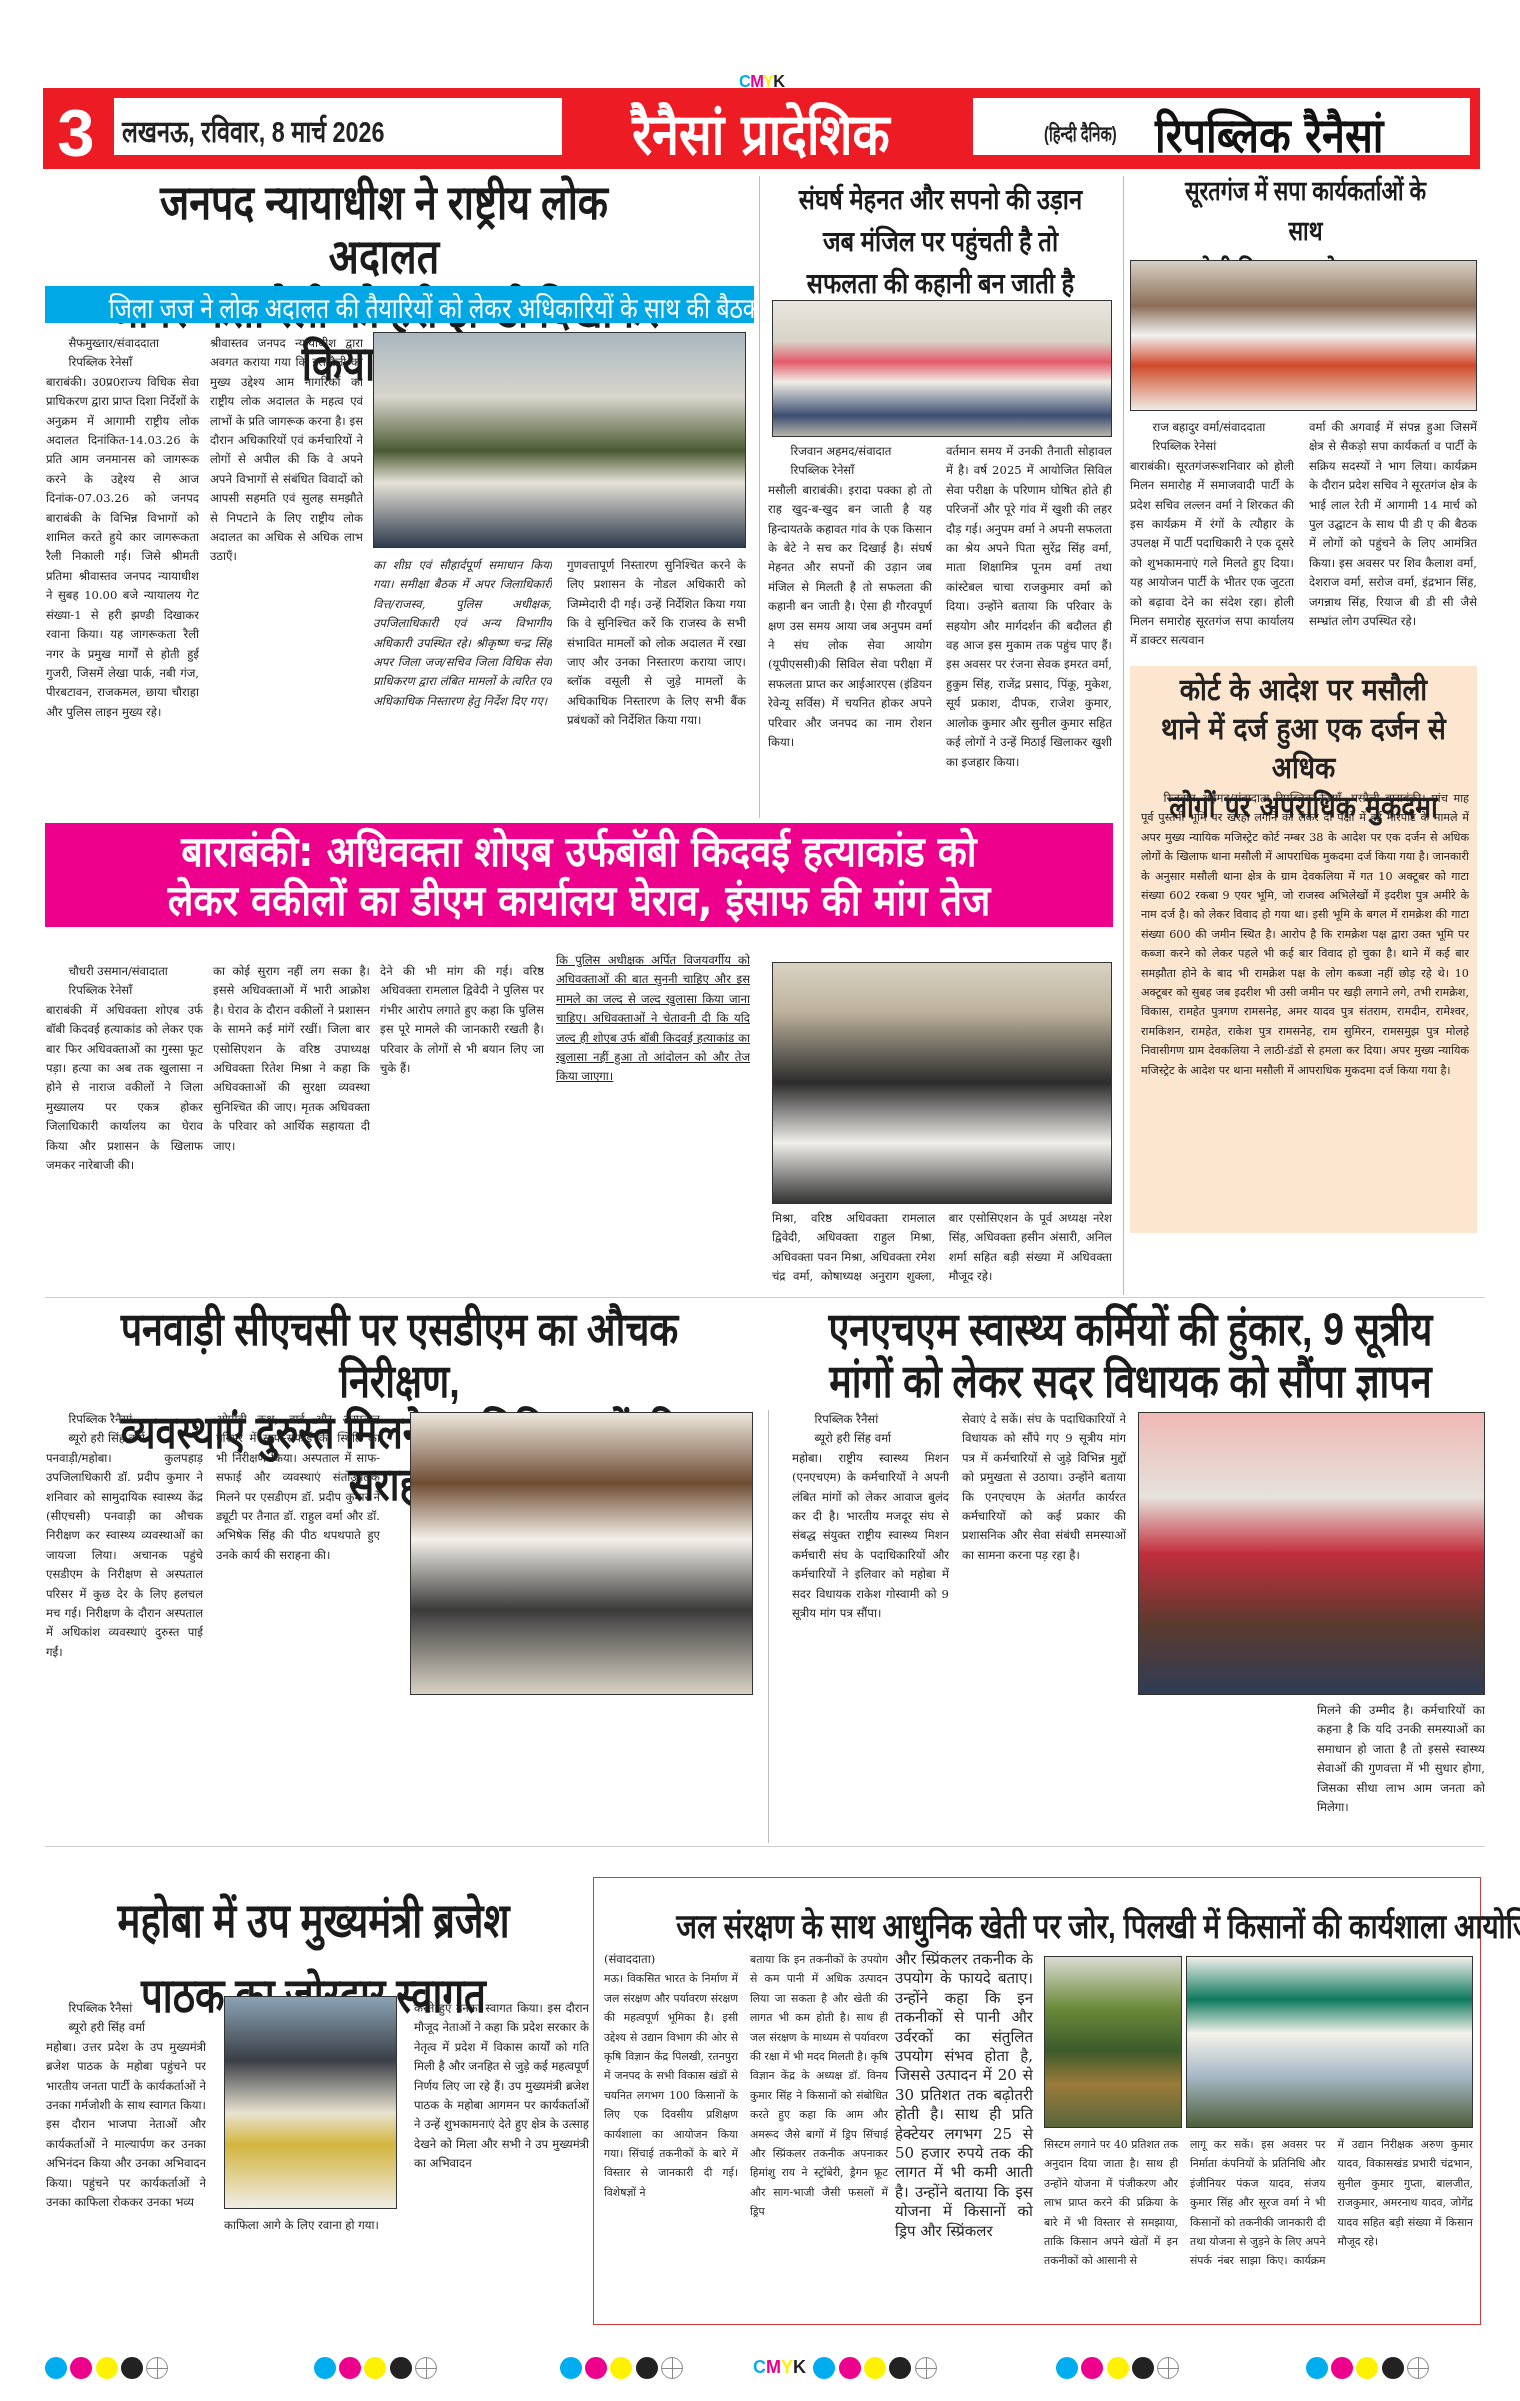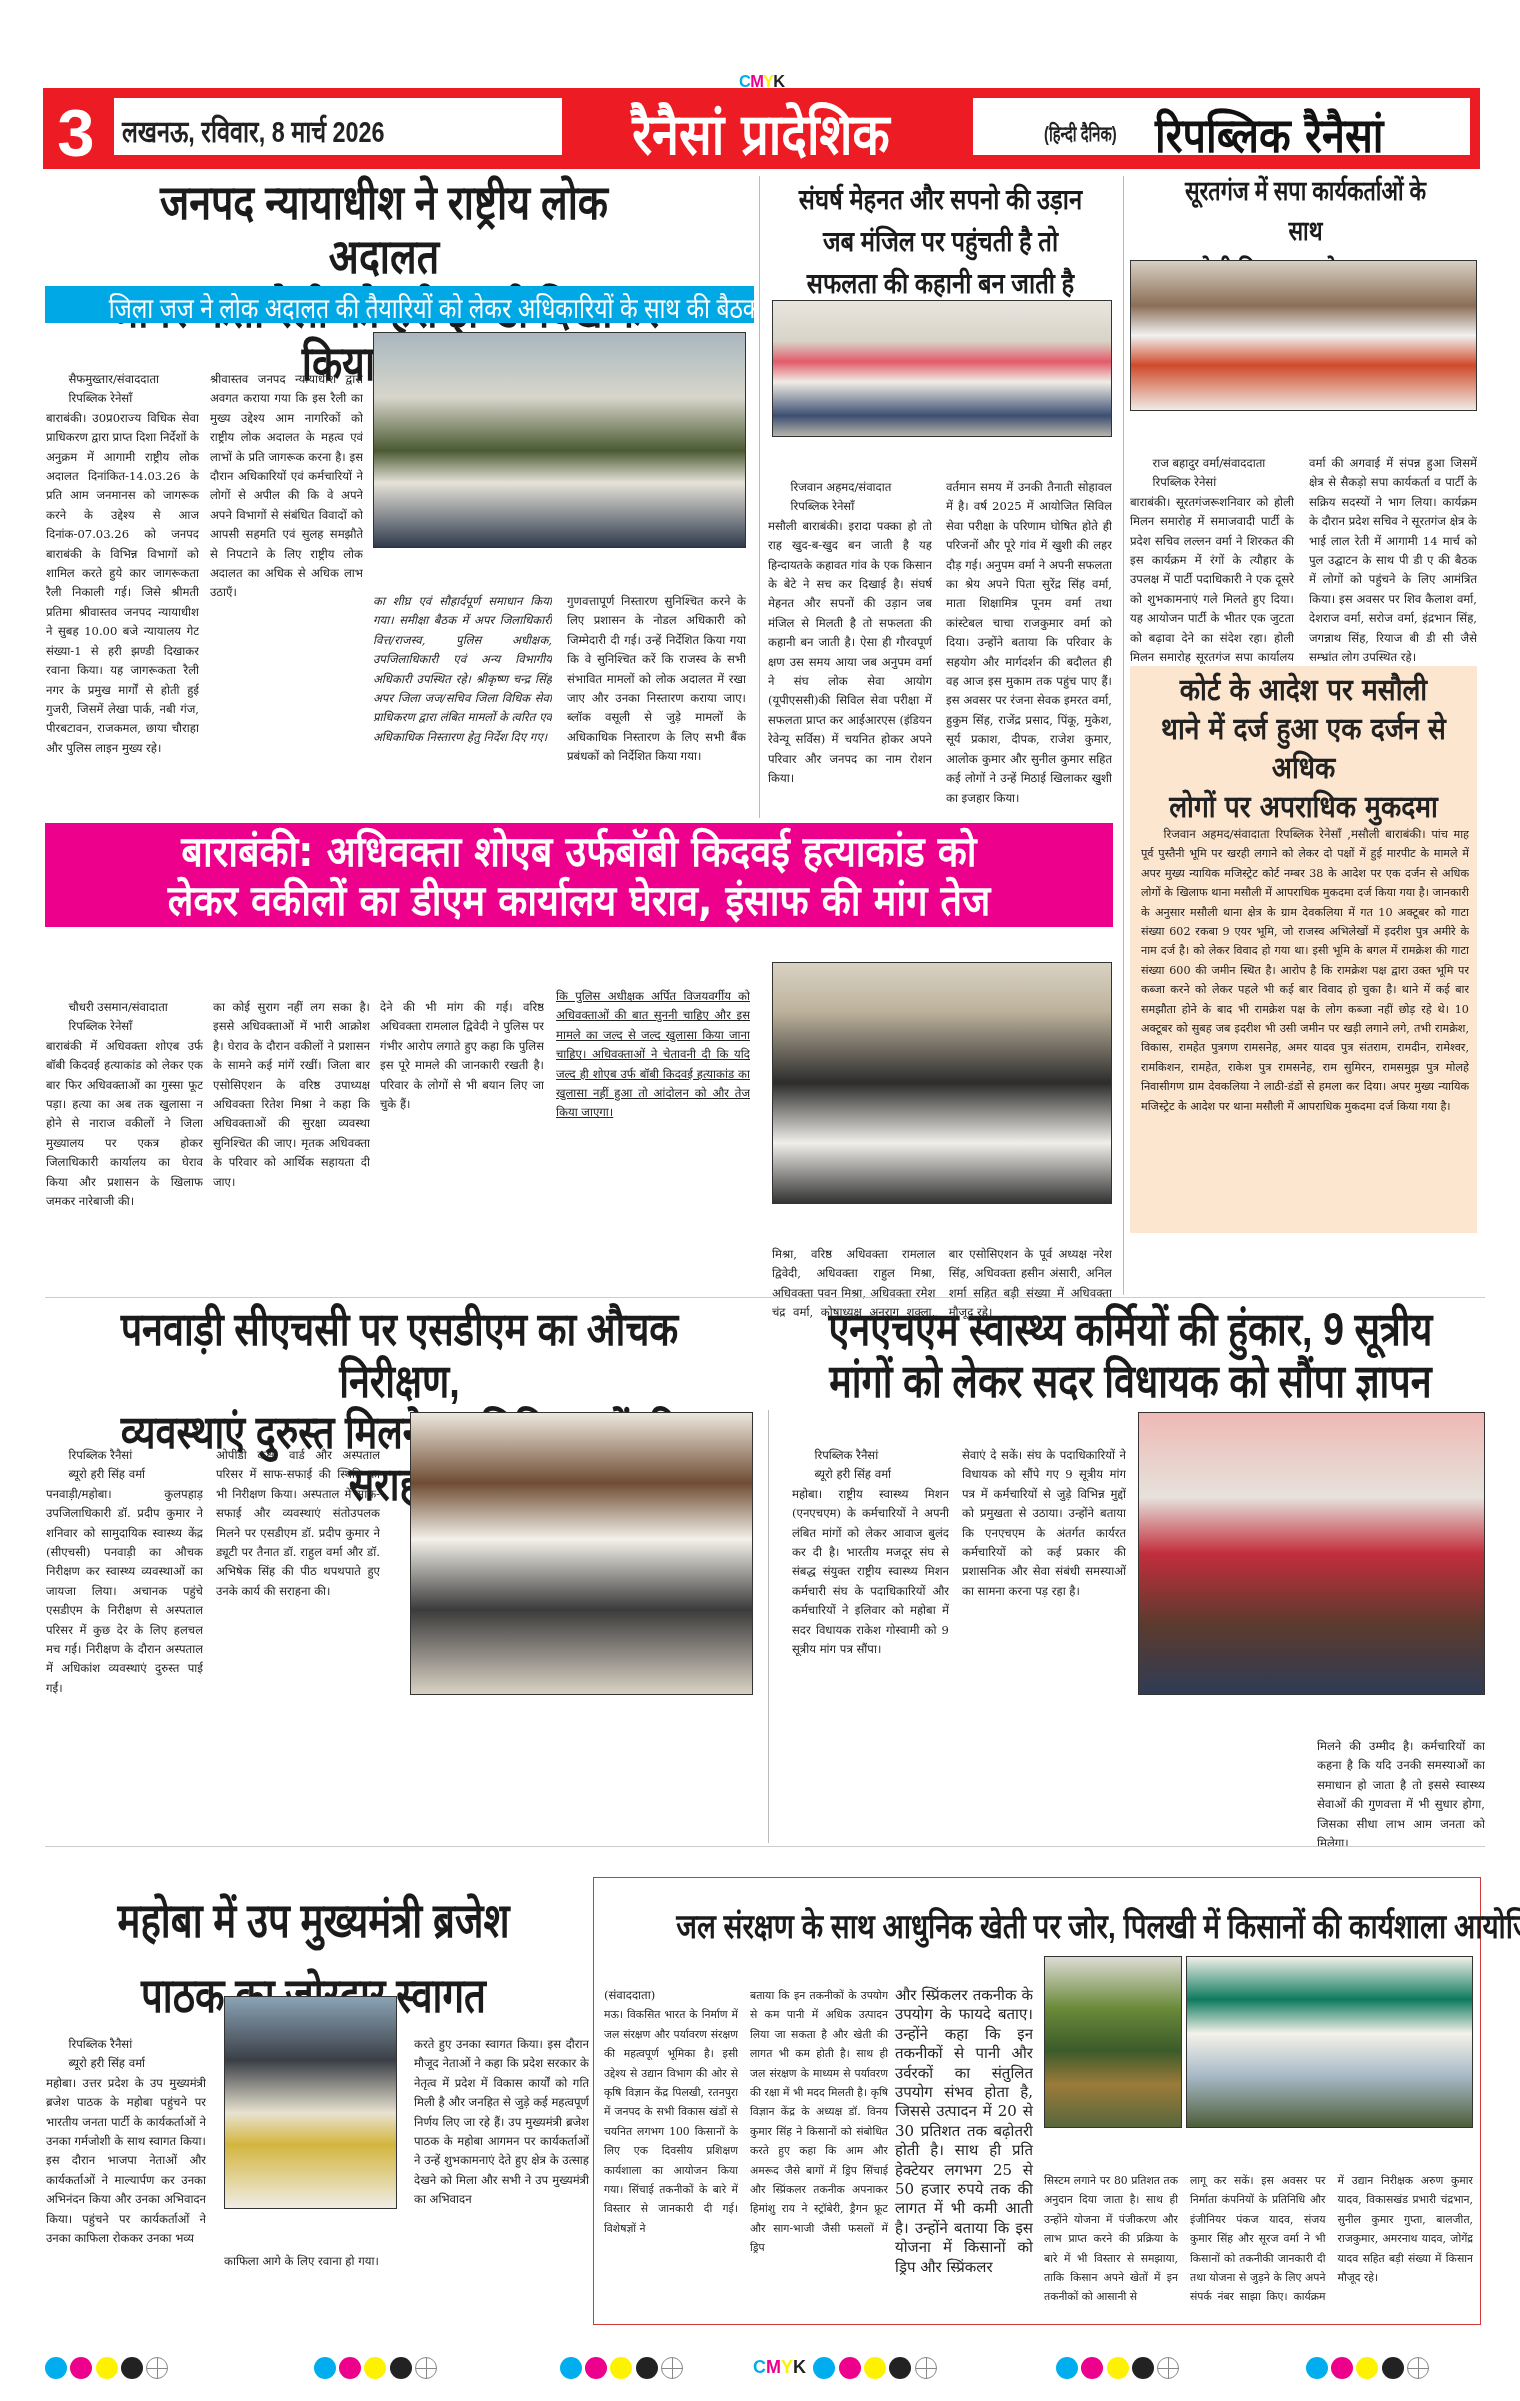--- a/index.html
+++ b/index.html
@@ -15,21 +15,21 @@
   .brand-box{left:973px;top:98px;width:497px;height:57px;background:#fff;}
   .brand-sub{left:1044px;top:119px;font:bold 21px "Liberation Sans",sans-serif;color:#222;transform:scaleX(.7);transform-origin:left;white-space:nowrap;}
   .brand-name{left:1155px;top:101px;font:bold 48px "DejaVu Sans",sans-serif;color:#111;white-space:nowrap;transform:scaleX(.86);transform-origin:left;}
 
   .hl{font-family:"Liberation Sans",sans-serif;font-weight:bold;color:#1b1b1b;text-align:center;line-height:1.12;}
   .hl.condensed{transform:scaleX(.82);transform-origin:center top;}
   .hl-a1{left:37px;top:176px;width:694px;font-size:48px;}
   .subbar{left:45px;top:286px;width:709px;height:37px;background:#00a9e6;}
   .subbar-text{left:45px;top:288px;width:709px;text-align:center;font:28px "Liberation Sans",sans-serif;color:#fff;transform:scaleX(.82);white-space:nowrap;}
 
-  .body{font-family:"DejaVu Serif",serif;font-size:11.6px;line-height:19.4px;color:#222;text-align:justify;overflow:hidden;margin-top:36px;}
+  .body{font-family:"DejaVu Serif",serif;font-size:11.6px;line-height:19.4px;color:#222;text-align:justify;overflow:hidden;}
   .byline{font-size:11.6px;line-height:19.4px;padding-left:22.4px;display:block;text-align:left;}
   .photo{border:1.5px solid #333;box-sizing:border-box;overflow:hidden;}
   .ph-rally{background:linear-gradient(180deg,#a9b7bf 0%,#d8d6cc 30%,#4b5a33 55%,#e6e2d8 70%,#2e3a4c 100%);}
   .ph-family{background:linear-gradient(180deg,#e9e5de 0%,#d8d3c7 30%,#e35a6a 45%,#f0ede6 60%,#3c4e72 85%,#b8b4aa 100%);}
   .ph-office{background:linear-gradient(180deg,#d6d0c4 0%,#8c6e57 30%,#f2f2f2 50%,#d04a2a 70%,#f0ece4 100%);}
   .ph-lawyers{background:linear-gradient(180deg,#d9d2c3 0%,#bdb29c 20%,#2c2c2c 50%,#f1efea 75%,#333 100%);}
   .ph-meeting{background:linear-gradient(180deg,#ede8dd 0%,#6f4d33 25%,#f4f1ea 45%,#3b3b3b 70%,#d9d2c4 100%);}
   .ph-memo{background:linear-gradient(180deg,#efb9b5 0%,#e6e2dc 30%,#c22e3c 50%,#5c3a2e 75%,#2f3c55 100%);}
   .ph-pathak{background:linear-gradient(180deg,#8aa3b5 0%,#3a3f46 30%,#e8e2d0 55%,#d3b53e 70%,#f0ede6 100%);}
   .ph-farm{background:linear-gradient(180deg,#dcdcd4 0%,#6b8a3a 30%,#3b5b2a 55%,#9b7b3a 75%,#58663c 100%);}
@@ -222,21 +222,21 @@
 </div>
 <div class="abs body" style="left:750px;top:1950px;width:138px;height:358px;font-size:10.8px;">
   <span>बताया कि इन तकनीकों के उपयोग से कम पानी में अधिक उत्पादन लिया जा सकता है और खेती की लागत भी कम होती है। साथ ही जल संरक्षण के माध्यम से पर्यावरण की रक्षा में भी मदद मिलती है। कृषि विज्ञान केंद्र के अध्यक्ष डॉ. विनय कुमार सिंह ने किसानों को संबोधित करते हुए कहा कि आम और अमरूद जैसे बागों में ड्रिप सिंचाई और स्प्रिंकलर तकनीक अपनाकर हिमांशु राय ने स्ट्रॉबेरी, ड्रैगन फ्रूट और साग-भाजी जैसी फसलों में ड्रिप</span>
 </div>
 <div class="abs body" style="left:895px;top:1950px;width:138px;height:358px;font-size:15px;">
   <span>और स्प्रिंकलर तकनीक के उपयोग के फायदे बताए। उन्होंने कहा कि इन तकनीकों से पानी और उर्वरकों का संतुलित उपयोग संभव होता है, जिससे उत्पादन में 20 से 30 प्रतिशत तक बढ़ोतरी होती है। साथ ही प्रति हेक्टेयर लगभग 25 से 50 हजार रुपये तक की लागत में भी कमी आती है। उन्होंने बताया कि इस योजना में किसानों को ड्रिप और स्प्रिंकलर</span>
 </div>
 <div class="abs photo ph-farm" style="left:1044px;top:1956px;width:138px;height:172px;"></div>
 <div class="abs photo ph-workshop" style="left:1186px;top:1956px;width:287px;height:172px;"></div>
 <div class="abs body" style="left:1044px;top:2135px;width:134px;height:179px;font-size:10.8px;">
-  <span>सिस्टम लगाने पर 80 प्रतिशत तक अनुदान दिया जाता है। साथ ही उन्होंने योजना में पंजीकरण और लाभ प्राप्त करने की प्रक्रिया के बारे में भी विस्तार से समझाया, ताकि किसान अपने खेतों में इन तकनीकों को आसानी से</span>
+  <span>सिस्टम लगाने पर 40 प्रतिशत तक अनुदान दिया जाता है। साथ ही उन्होंने योजना में पंजीकरण और लाभ प्राप्त करने की प्रक्रिया के बारे में भी विस्तार से समझाया, ताकि किसान अपने खेतों में इन तकनीकों को आसानी से</span>
 </div>
 <div class="abs body" style="left:1190px;top:2135px;width:283px;height:179px;font-size:10.8px;column-count:2;column-gap:12px;">
   <span>लागू कर सकें। इस अवसर पर निर्माता कंपनियों के प्रतिनिधि और इंजीनियर पंकज यादव, संजय कुमार सिंह और सूरज वर्मा ने भी किसानों को तकनीकी जानकारी दी तथा योजना से जुड़ने के लिए अपने संपर्क नंबर साझा किए। कार्यक्रम में उद्यान निरीक्षक अरुण कुमार यादव, विकासखंड प्रभारी चंद्रभान, सुनील कुमार गुप्ता, बालजीत, राजकुमार, अमरनाथ यादव, जोगेंद्र यादव सहित बड़ी संख्या में किसान मौजूद रहे।</span>
 </div>
 
 <div class="vrule" style="left:759px;top:176px;height:642px;"></div>
 <div class="vrule" style="left:1123px;top:176px;height:1119px;"></div>
 <div class="vrule" style="left:768px;top:1410px;height:433px;"></div>
 
 <div class="abs reg-row">

